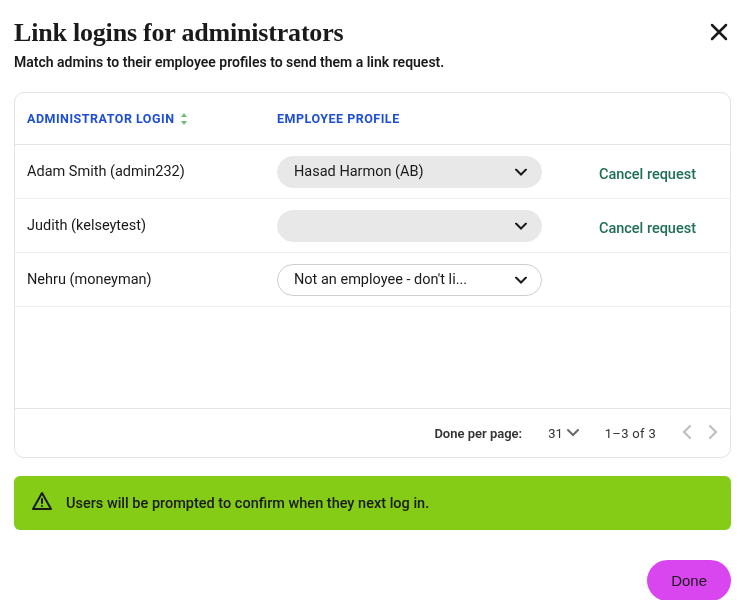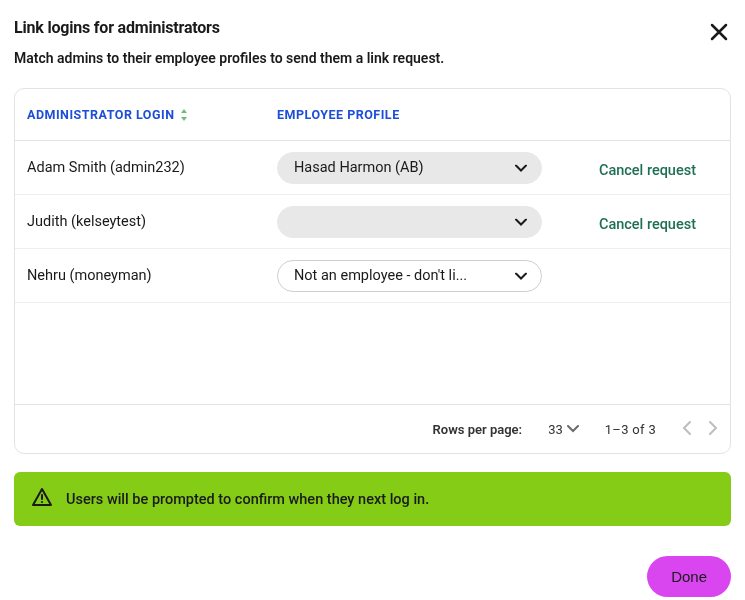--- a/index.html
+++ b/index.html
@@ -11,23 +11,24 @@
     padding: 18px 14px 14px 14px;
     color: #1a1a1a;
   }
   .header-row {
     display: flex;
     justify-content: space-between;
     align-items: flex-start;
     margin-bottom: 6px;
   }
   .title {
-    font-size: 16px;
+    font-size: 26px;
     font-weight: 700;
     letter-spacing: -0.2px;
+    font-family: Liberation Serif, serif;
   }
   .close-btn {
     width: 24px; height: 24px;
     display:flex; align-items:center; justify-content:center;
     cursor: pointer;
     margin-top: 2px;
   }
   .subtitle {
     font-size: 14px;
     font-weight: 600;
@@ -228,23 +229,23 @@
             </svg>
         </span>
       </div>
     </div>
     <div class="action-cell"></div>
   </div>
 
   <div class="filler"></div>
 
   <div class="pager">
-    <span class="rpp">Rows per page:</span>
+    <span class="rpp">Done per page:</span>
     <span class="rpp-val">
-      <span>33</span>
+      <span>31</span>
       <svg width="12" height="8" viewBox="0 0 12 8">
           <path d="M1 1 L6 6 L11 1" stroke="#6b6b6b" stroke-width="2" fill="none" stroke-linecap="round"></path>
         </svg>
     </span>
     <span class="range">1–3 of 3</span>
     <span class="nav">
       <span>
         <svg width="9" height="14" viewBox="0 0 9 14">
             <path d="M8 1 L2 7 L8 13" stroke="#bdbdbd" stroke-width="2" fill="none" stroke-linecap="round"></path>
           </svg>

